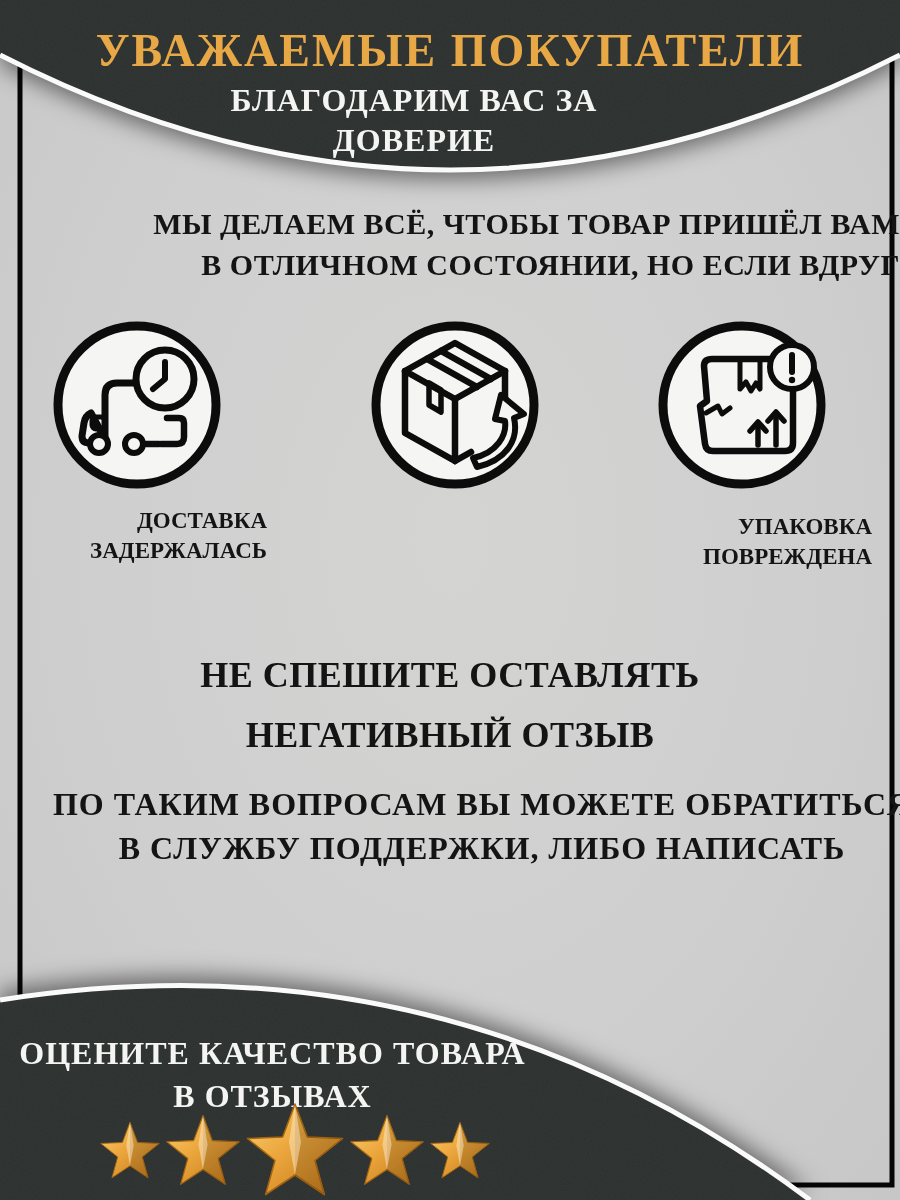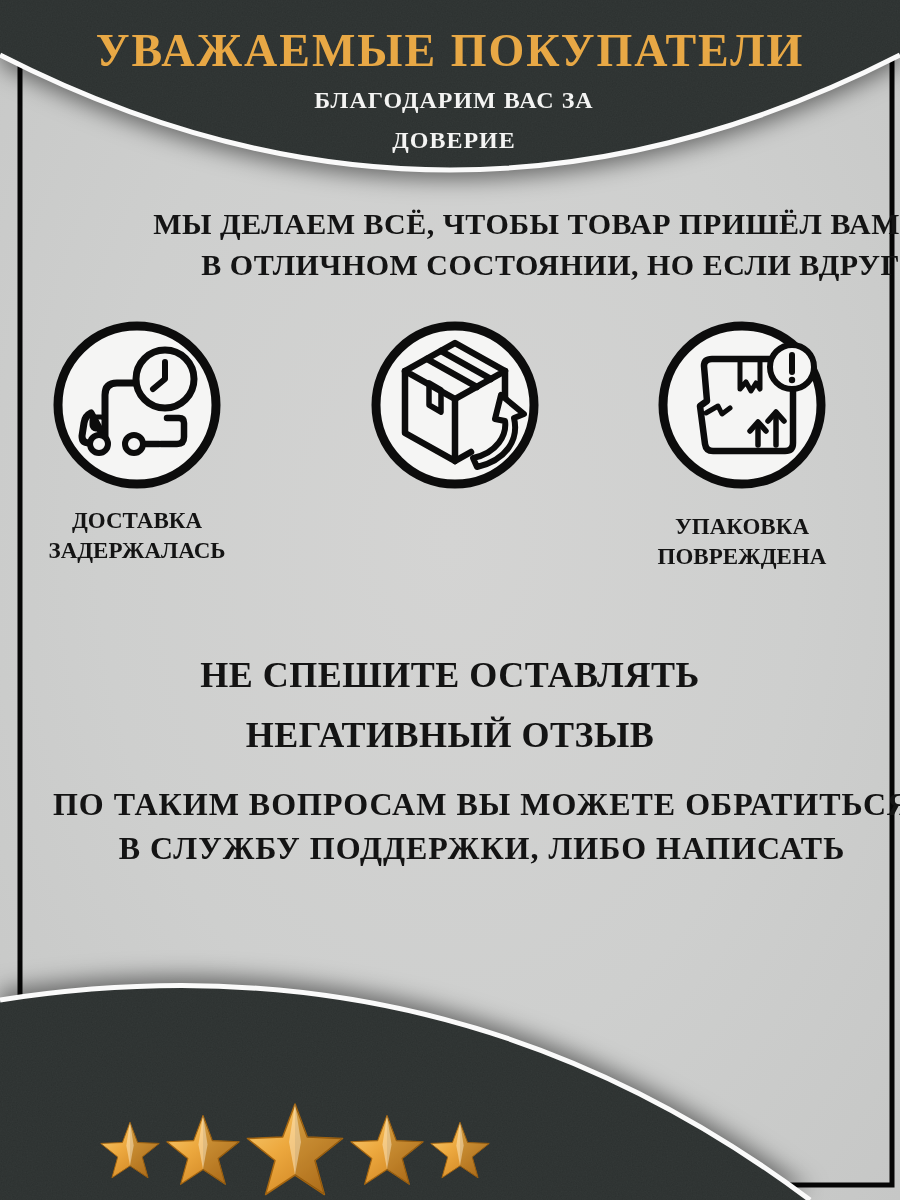--- a/index.html
+++ b/index.html
@@ -5,25 +5,25 @@
   html,body{margin:0;padding:0;background:#9a9a9a;}
   .page{
     position:relative;width:900px;height:1200px;overflow:hidden;
     background:radial-gradient(ellipse at 50% 45%, #d4d4d3 0%, #cecfce 55%, #c6c7c6 100%);
     font-family:"Liberation Serif","DejaVu Serif",serif;
     font-weight:700;
   }
   .bgsvg{position:absolute;left:0;top:0;width:900px;height:1200px;}
   .txt{position:absolute;text-align:center;color:#141414;}
   .gold-title{left:0;width:900px;top:24px;font-size:46px;letter-spacing:2px;color:#e8a845;z-index:5;}
-  .hdr-sub{left:0;width:828px;top:80px;font-size:24px;line-height:40px;letter-spacing:1px;color:#f4f4f3;z-index:5;margin-left:40px;}
+  .hdr-sub{left:0;width:828px;top:80px;font-size:32px;line-height:40px;letter-spacing:1px;color:#f4f4f3;z-index:5;}
   .intro{left:0;width:900px;top:203px;font-size:30px;line-height:41px;letter-spacing:.5px;text-align:right;}
   .icon-circle{position:absolute;width:176px;height:176px;top:317px;}
   .ic1{left:49px;} .ic2{left:367px;} .ic3{left:654px;}
-  .icon-label{position:absolute;top:506px;width:260px;font-size:23px;line-height:30px;text-align:center;color:#141414;}
+  .icon-label{position:absolute;top:506px;width:260px;font-size:23px;line-height:30px;text-align:right;color:#141414;}
   .lb1{left:7px;} .lb2{left:325px;} .lb3{left:612px;top:512px;}
   .headline{left:0;width:900px;top:645px;font-size:36px;line-height:60px;letter-spacing:.5px;}
   .support{left:0;width:900px;top:782px;font-size:32px;line-height:44px;letter-spacing:1px;margin-left:32px;}
   .footer-text{left:0;width:545px;top:1032px;font-size:32px;line-height:43px;letter-spacing:1px;color:#f4f4f3;z-index:5;}
   .stars{position:absolute;left:60px;top:1100px;width:470px;height:100px;display:flex;align-items:center;justify-content:center;gap:4px;z-index:5;}
   .stars svg{display:block;}
   .hidden-defs{position:absolute;width:0;height:0;overflow:hidden;}
 </style>
 </head>
 <body>
@@ -124,20 +124,24 @@
   <div class="txt headline">
     <div>НЕ СПЕШИТЕ ОСТАВЛЯТЬ</div>
     <div>НЕГАТИВНЫЙ ОТЗЫВ</div>
   </div>
 
   <div class="txt support">
     <div>ПО ТАКИМ ВОПРОСАМ ВЫ МОЖЕТЕ ОБРАТИТЬСЯ</div>
     <div>В СЛУЖБУ ПОДДЕРЖКИ, ЛИБО НАПИСАТЬ</div>
   </div>
 
+  <div class="txt footer-text">
+    <div>ОЦЕНИТЕ КАЧЕСТВО ТОВАРА</div>
+    <div>В ОТЗЫВАХ</div>
+  </div>
 
   <svg class="hidden-defs" aria-hidden="true">
     <defs>
       <linearGradient id="goldGrad" x1="0%" y1="0%" x2="85%" y2="100%">
         <stop offset="0%" stop-color="#f9d17b"></stop>
         <stop offset="45%" stop-color="#eda93f"></stop>
         <stop offset="100%" stop-color="#c87c1c"></stop>
       </linearGradient>
       <symbol id="star" viewBox="0 0 100 96">
         <polygon points="50,2 62.3,35 97.6,36.5 70,58.5 79.4,92.5 50,73 20.6,92.5 30,58.5 2.4,36.5 37.7,35" fill="url(#goldGrad)" stroke="#a5650f" stroke-width="1.5" stroke-linejoin="round"></polygon>

